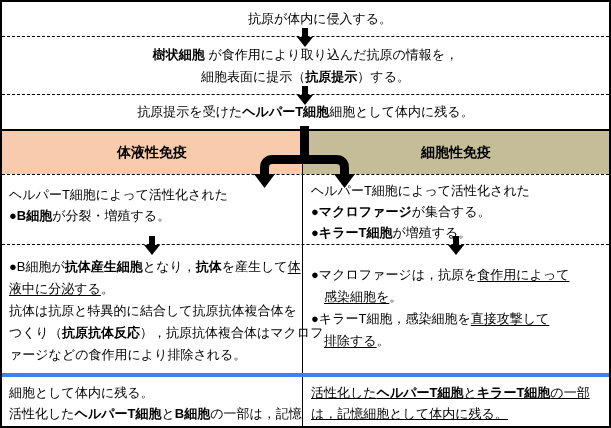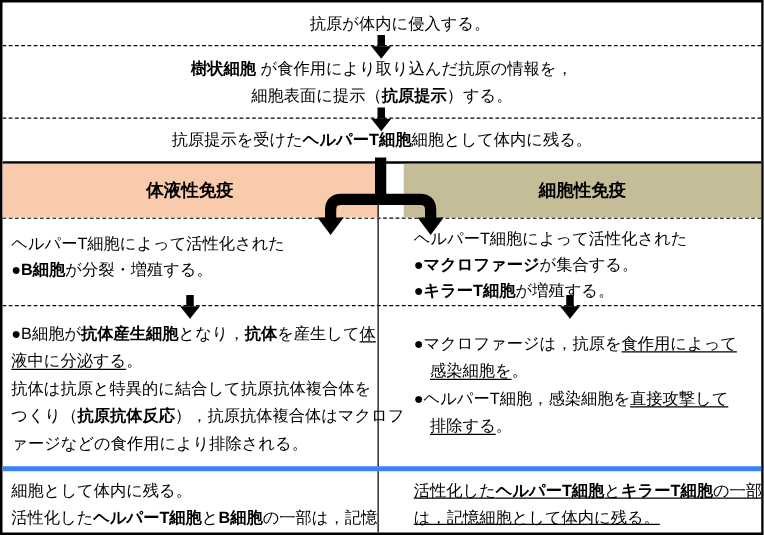--- a/index.html
+++ b/index.html
@@ -11,21 +11,21 @@
     background:#fff;
     color:#000;
     font-family:"Liberation Sans","DejaVu Sans",sans-serif;
     font-size:13px;
     overflow:hidden;
   }
   .row{box-sizing:border-box;width:100%;}
   .r1{height:35px;border-bottom:1px dashed #000;display:flex;align-items:center;justify-content:center;padding-left:29px;}
   .r2{height:58px;border-bottom:1px dashed #000;text-align:center;padding-top:7px;line-height:22px;}
   .r3{height:36px;border-bottom:2px solid #000;display:flex;align-items:center;justify-content:center;}
-  .split{display:flex;gap:20px;}
+  .split{display:flex;}
   .cl{width:301px;box-sizing:border-box;border-right:1px solid #000;}
   .cr{flex:1;box-sizing:border-box;}
   .hdr{height:44px;border-bottom:1px dashed #000;}
   .hdr .cl,.hdr .cr{display:flex;align-items:center;justify-content:center;font-weight:bold;font-size:14px;}
   .hdr .cl{background:var(--humoral_header_bg,#F8CBAD);}
   .hdr .cr{background:var(--cellular_header_bg,#C4BD97);}
   .c1{height:70px;border-bottom:1px dashed #000;}
   .c1 .cl{padding:9px 4px 0 7px;line-height:21px;}
   .c1 .cr{padding:5px 4px 0 8px;line-height:21px;}
   .c2{height:132px;border-bottom:4px solid #3b82f6;}
@@ -92,21 +92,21 @@
     <div class="cl">
         <div class="line"><span>●B細胞が</span><span class="b">抗体産生細胞</span><span>となり，</span><span class="b">抗体</span><span>を産生して</span><span class="u">体</span></div>
         <div class="line"><span class="u">液中に分泌する</span><span>。</span></div>
         <div class="line"><span>抗体は抗原と特異的に結合して抗原抗体複合体を</span></div>
         <div class="line"><span>つくり（</span><span class="b">抗原抗体反応</span><span>），抗原抗体複合体はマクロフ</span></div>
         <div class="line"><span>ァージなどの食作用により排除される。</span></div>
       </div>
     <div class="cr">
         <div class="line"><span>●マクロファージは，抗原を</span><span class="u">食作用によって</span></div>
         <div class="line indent"><span class="u">感染細胞を</span><span>。</span></div>
-        <div class="line"><span>●ヘルパーT細胞，感染細胞を</span><span class="u">直接攻撃して</span></div>
+        <div class="line"><span>●キラーT細胞，感染細胞を</span><span class="u">直接攻撃して</span></div>
         <div class="line indent"><span class="u">排除する</span><span>。</span></div>
       </div>
   </div>
 
   <div class="row split c3">
     <div class="cl">
         <div class="line"><span>細胞として体内に残る。</span></div>
         <div class="line"><span>活性化した</span><span class="b">ヘルパーT細胞</span><span>と</span><span class="b">B細胞</span><span>の一部は，記憶</span></div>
       </div>
     <div class="cr">

